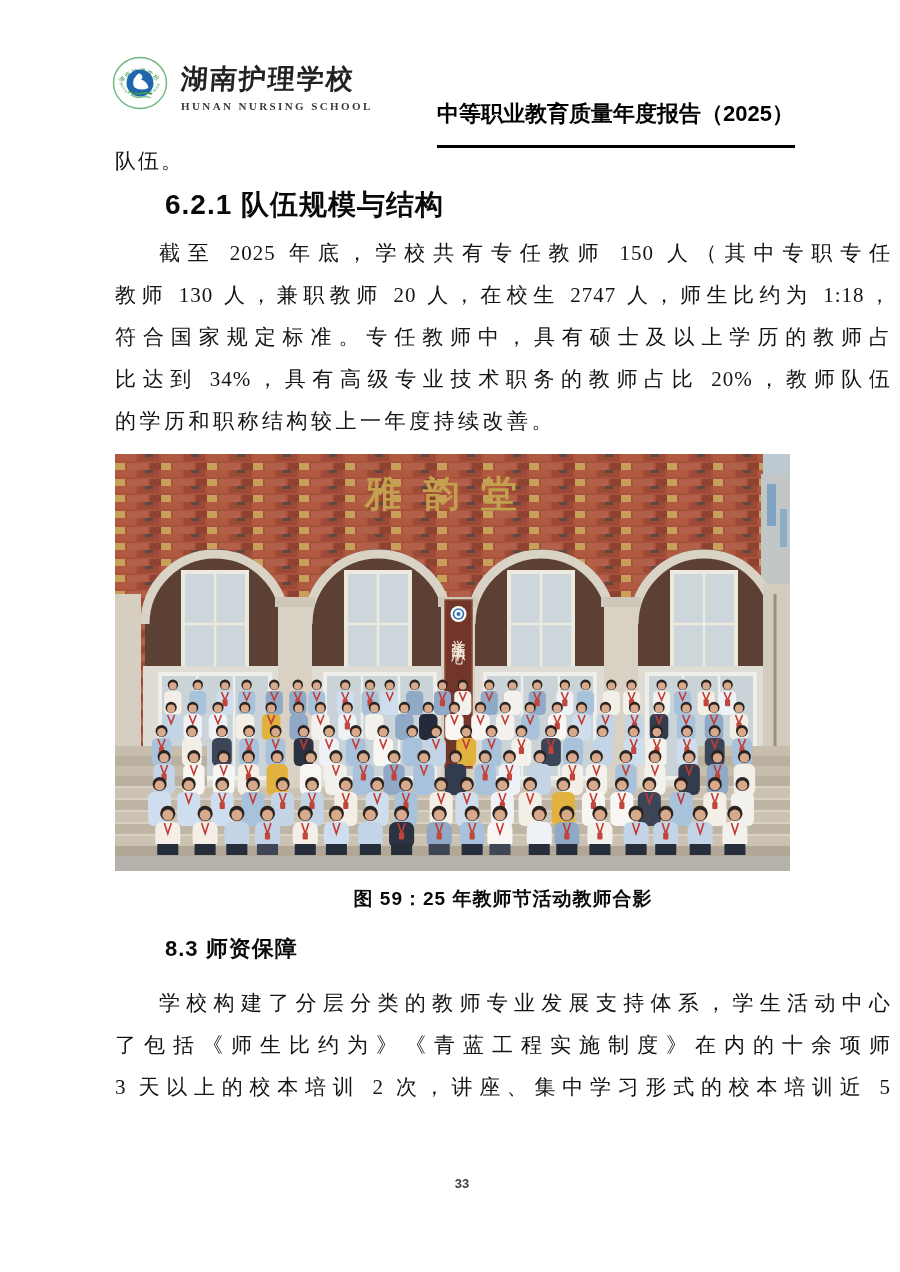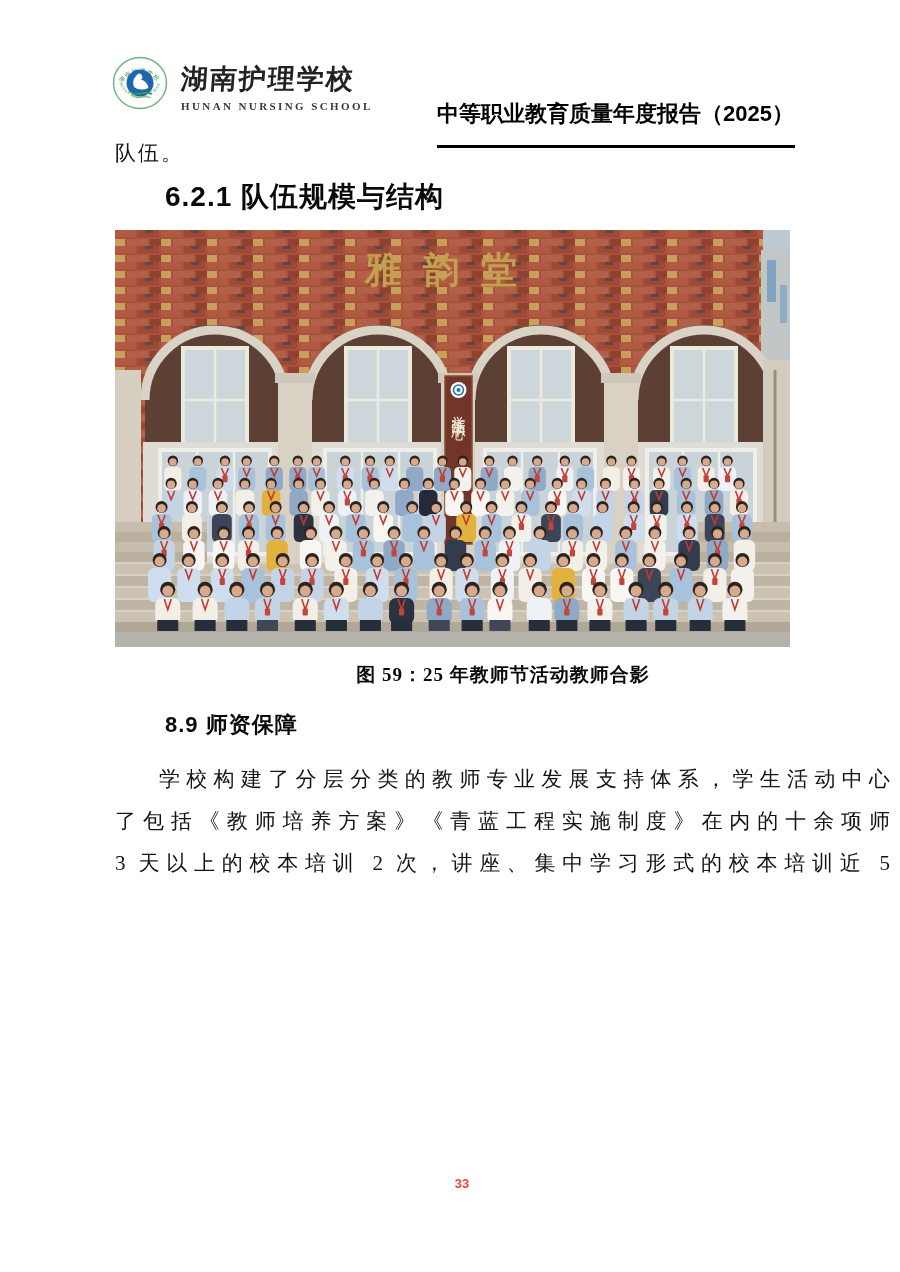--- a/index.html
+++ b/index.html
@@ -22,50 +22,50 @@
     font-size:11px; letter-spacing:2.4px; color:#3a3a3a; white-space:nowrap;
   }
   .report-title {
     position:absolute; left:437px; top:74px; width:358px;
     font-family:"Liberation Sans", sans-serif; font-weight:700;
     font-size:22px; line-height:24px; color:#000; white-space:nowrap;
     border-bottom:3px solid #000; padding-bottom:19px;margin-top:28px;
   }
 
   
-  .body-col { position:absolute; left:115px; top:132px; width:776px; }
+  .body-col { position:absolute; left:115px; top:140px; width:776px; }
   .bline {
     font-size:21px; line-height:42px; letter-spacing:1px;
     text-align:justify; text-align-last:justify; color:#141414;
   }
   .bline.endline { text-align-last:left; letter-spacing:3.5px; }
   .bline.shortline { text-align-last:left; letter-spacing:2px; }
   .indent { padding-left:44px; }
   .h-sub {
     font-family:"Liberation Sans", sans-serif; font-weight:700;
     font-size:28px; line-height:42px; padding-left:50px; color:#0a0a0a;
     letter-spacing:1px;
   }
   .h-sub.h63 { font-size:22px; margin-top:16px; }
   .h621 { margin-top:2px; }
   .para1 { margin-top:6px; }
   .para2 { margin-top:12px; }
 
   
   .figure-wrap { margin-top:12px; width:675px; height:417px; }
   .fig-caption {
-    margin-top:15px; text-align:center; font-family:Liberation Serif, serif;
+    margin-top:15px; text-align:center; font-family:Liberation Sans, sans-serif;
     font-weight:700; font-size:19px; line-height:26px; color:#0a0a0a; letter-spacing:1px;
   }
 
   
   .page-num {
     position:absolute; left:0; right:0; top:1176px; text-align:center;
     font-family:"Liberation Sans", sans-serif; font-weight:700;
-    font-size:13px; color:#ef4444;margin-left:24px;
+    font-size:13px; color:#404040;margin-left:24px;
   }
 </style>
 </head>
 <body>
 
 <div class="page">
 
   <svg class="logo-emblem" width="58" height="56" viewBox="0 0 58 56">
     <ellipse cx="28" cy="27" rx="26.5" ry="25.5" fill="#ffffff" stroke="#6cb47c" stroke-width="1.4"></ellipse>
     <defs>
@@ -84,20 +84,27 @@
     <div class="logo-en">HUNAN NURSING SCHOOL</div>
   </div>
   <div class="report-title">中等职业教育质量年度报告（2025）</div>
 
   <div class="body-col">
 
     <div class="bline shortline">队伍。</div>
 
     <div class="h-sub h621">6.2.1 队伍规模与结构</div>
 
+    <div class="para1">
+      <div class="bline indent">截至 2025 年底，学校共有专任教师 150 人（其中专职专任</div>
+      <div class="bline">教师 130 人，兼职教师 20 人，在校生 2747 人，师生比约为 1:18，</div>
+      <div class="bline">符合国家规定标准。专任教师中，具有硕士及以上学历的教师占</div>
+      <div class="bline">比达到 34%，具有高级专业技术职务的教师占比 20%，教师队伍</div>
+      <div class="bline endline">的学历和职称结构较上一年度持续改善。</div>
+    </div>
 
     <div class="figure-wrap">
       <svg width="675" height="417" viewBox="0 0 675 417">
         <defs>
           <pattern id="brick" width="46" height="16" patternUnits="userSpaceOnUse">
             <rect width="46" height="16" fill="#a8513c"></rect>
             <rect x="0" y="0" width="21" height="7" fill="#b05a42"></rect>
             <rect x="23" y="0" width="21" height="7" fill="#9c4936"></rect>
             <rect x="12" y="9" width="21" height="7" fill="#b2604a"></rect>
             <rect x="35" y="9" width="11" height="7" fill="#8f4231"></rect>
@@ -759,23 +766,23 @@
             <circle cx="619.9066462770136" cy="361.072" r="5.4719999999999995" fill="#d8a98a"></circle>
             <rect x="607.3666462770136" y="368" width="25.08" height="26" rx="6.84" fill="#f2f1ec"></rect>
             <rect x="609.3666462770136" y="390" width="21.08" height="11" fill="#262d3b"></rect>
             <path d="M 616.4066462770136 369 L 619.9066462770136 379.6 L 623.4066462770136 369" fill="none" stroke="#c43a32" stroke-width="1.6"></path>
           </g>
       </svg>
     </div>
 
     <div class="fig-caption">图 59：25 年教师节活动教师合影</div>
 
-    <div class="h-sub h63">8.9 师资保障</div>
+    <div class="h-sub h63">8.3 师资保障</div>
 
     <div class="para2">
       <div class="bline indent">学校构建了分层分类的教师专业发展支持体系，学生活动中心</div>
-      <div class="bline">了包括《教师培养方案》《青蓝工程实施制度》在内的十余项师</div>
+      <div class="bline">了包括《师生比约为》《青蓝工程实施制度》在内的十余项师</div>
       <div class="bline">3 天以上的校本培训 2 次，讲座、集中学习形式的校本培训近 5</div>
     </div>
   </div>
 
   <div class="page-num">33</div>
 </div>
 
 </body></html>

